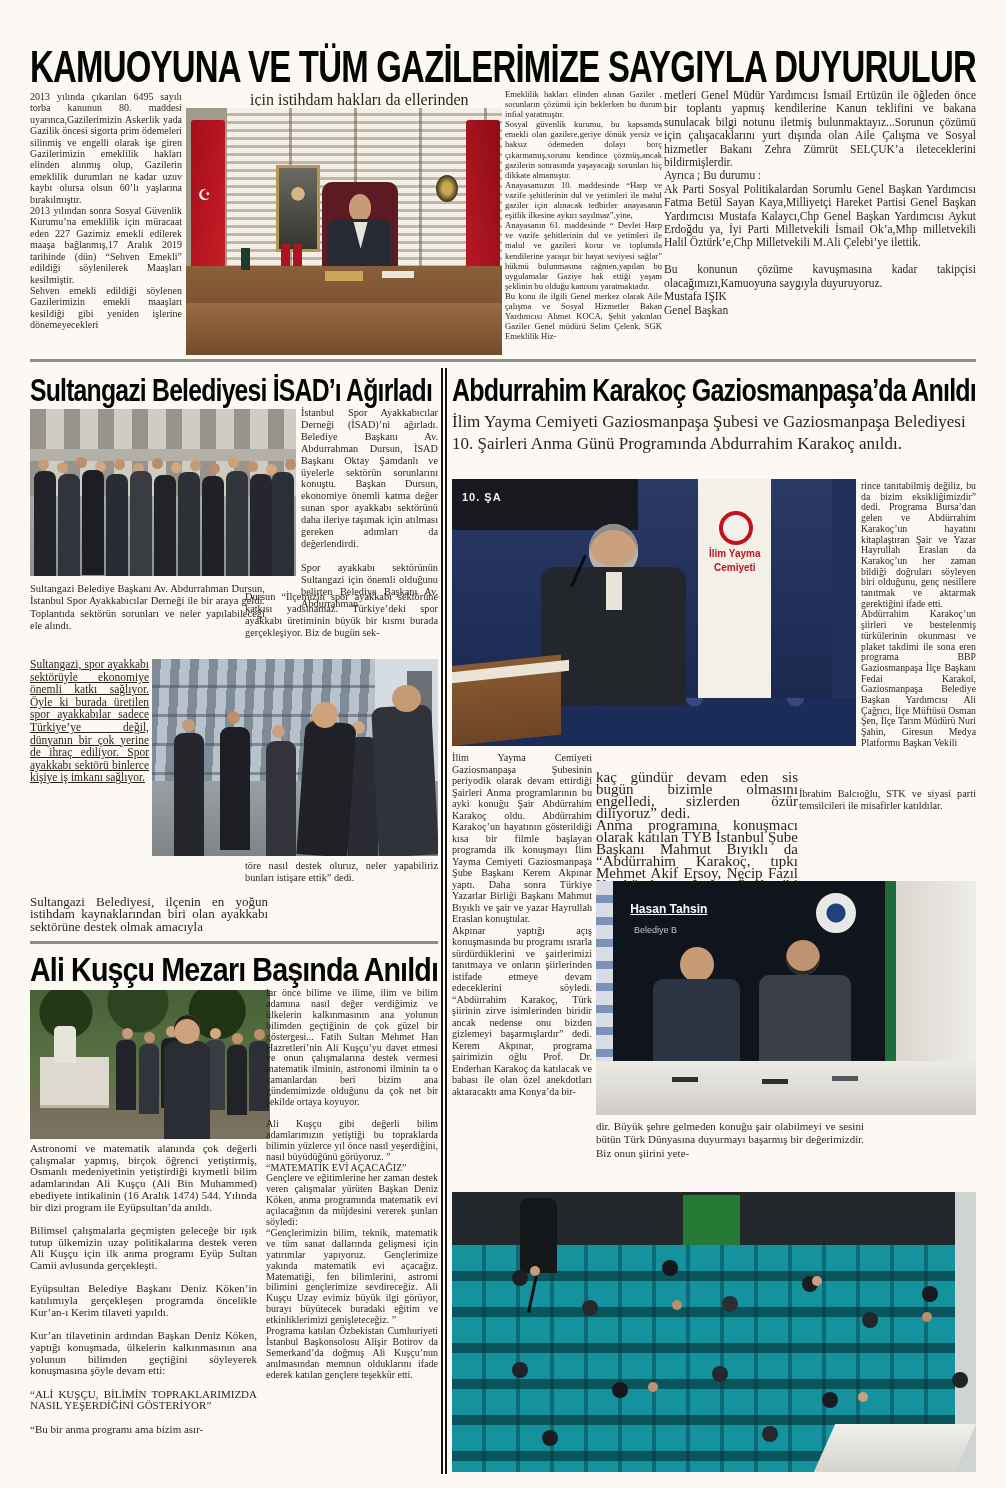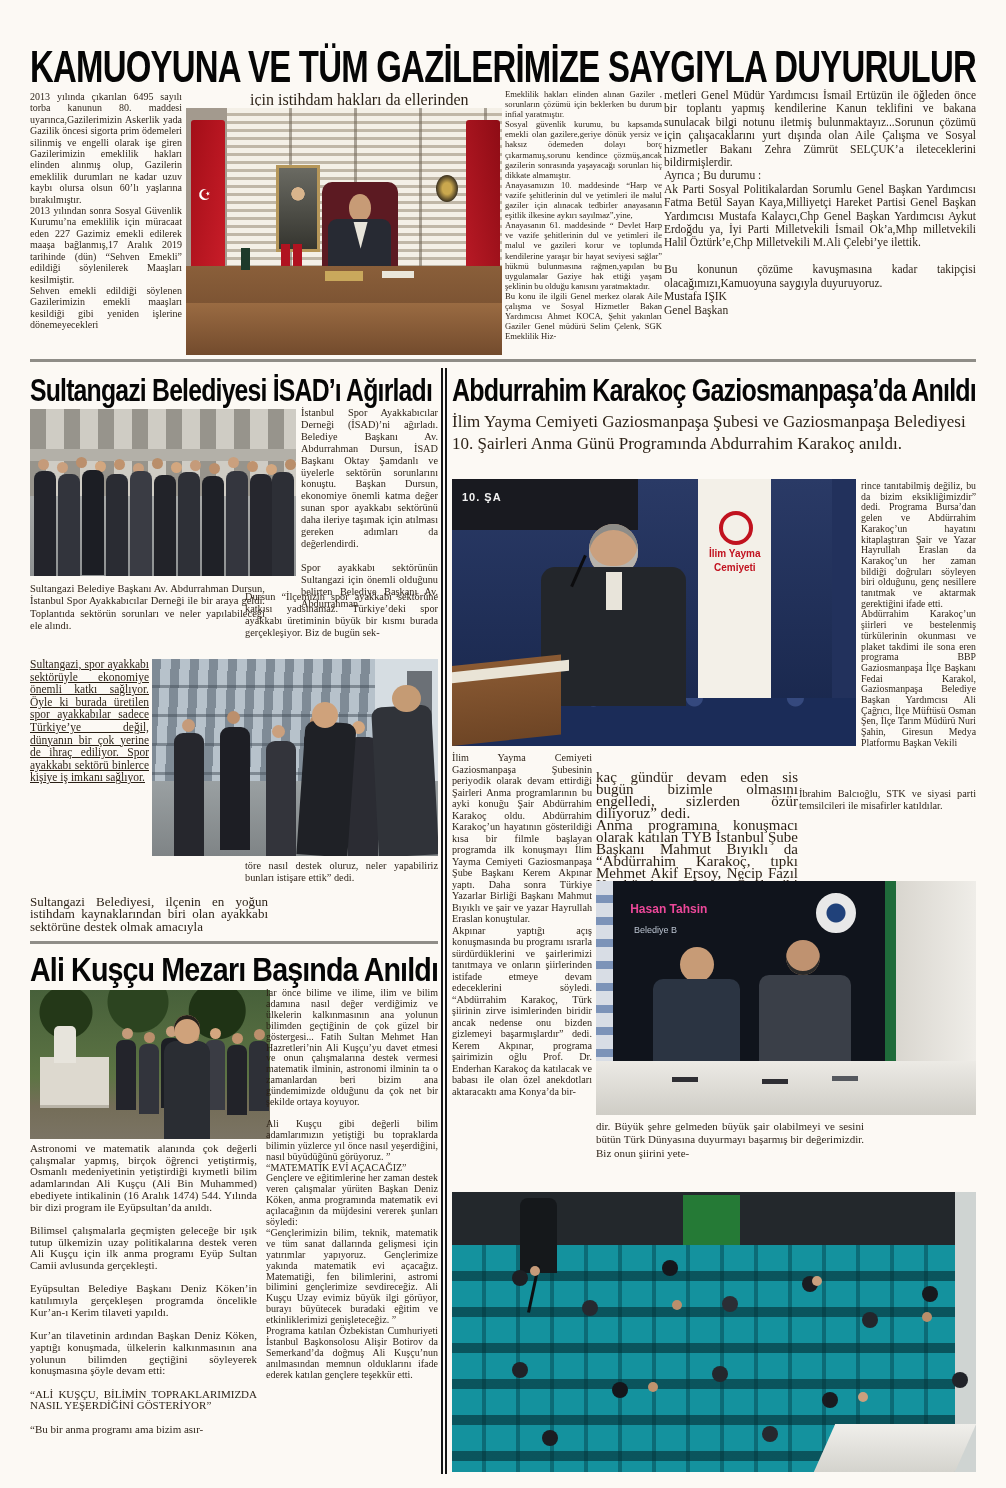--- a/index.html
+++ b/index.html
@@ -130,21 +130,21 @@
   #ph-speaker .body{left:22%;top:33%;width:36%;height:52%;background:#23262b;border-radius:14px 14px 0 0;}
   #ph-speaker .shirt{left:38%;top:35%;width:4%;height:14%;background:#e8e4da;}
   #ph-speaker .mic{left:31%;top:28%;width:3px;height:34px;background:#0c0c0e;transform:rotate(24deg);}
   #ph-speaker .podium{left:0;bottom:0;width:27%;height:30%;background:linear-gradient(#8a5a33,#6e4525);
      transform:skewY(-6deg);transform-origin:left bottom;}
   #ph-speaker .podium-top{left:0;bottom:26%;width:29%;height:4%;background:#e9e4d6;transform:skewY(-6deg);}
 
   
   #ph-panel{left:596px;top:881px;width:380px;height:234px;background:#10141c;}
   #ph-panel .leftstrip{left:0;top:0;width:4.5%;height:100%;background:repeating-linear-gradient(180deg,#d8dde5 0 14px,#7c93b8 14px 22px);}
-  #ph-panel .screen1{left:9%;top:9%;color:#ec4899;font:700 12px "Liberation Sans",sans-serif;}
+  #ph-panel .screen1{left:9%;top:9%;color:#ffffff;font:700 12px "Liberation Sans",sans-serif;text-decoration:underline;}
   #ph-panel .screen2{left:10%;top:19%;color:#b9c2cf;font:400 9px "Liberation Sans",sans-serif;}
   #ph-panel .logo{left:58%;top:5%;width:34px;height:34px;border:3px solid #e8e8e8;border-radius:50%;
      background:radial-gradient(circle at 50% 50%, #20417a 0 9px, #e8e8e8 10px);}
   #ph-panel .whitewall{right:0;top:0;width:21%;height:100%;background:linear-gradient(90deg,#d9d6cf,#efede8);}
   #ph-panel .greenstrip{right:21%;top:0;width:3%;height:100%;background:#1f6b3a;}
   #ph-panel .man1-head{left:22%;top:28%;width:9%;height:15%;border-radius:50%;background:#c79b76;}
   #ph-panel .man1-body{left:15%;top:42%;width:23%;height:36%;background:#2b3442;border-radius:10px 10px 0 0;}
   #ph-panel .man2-head{left:50%;top:25%;width:9%;height:15%;border-radius:50%;background:#bf9270;
      box-shadow:inset 0 -4px 0 #2a2a2a;}
   #ph-panel .man2-body{left:43%;top:40%;width:24%;height:38%;background:#3a3f48;border-radius:10px 10px 0 0;}
@@ -311,21 +311,21 @@
     <div class="greenstrip"></div>
     <div class="whitewall"></div>
     <div class="man1-head"></div>
     <div class="man1-body"></div>
     <div class="man2-head"></div>
     <div class="man2-body"></div>
     <div class="table"></div>
     <div class="items"></div>
   </div>
 
-  <div class="txt" id="kcolb2">dir. Büyük şehre gelmeden büyük şair olabilmeyi ve sesini bütün Türk Dünyasına duyurmayı başarmış bir değerimizdir. Biz onun şiirini yete-</div>
+  <div class="txt" id="kcolb2">dir. Büyük şehre gelmeden konuğu şair olabilmeyi ve sesini bütün Türk Dünyasına duyurmayı başarmış bir değerimizdir. Biz onun şiirini yete-</div>
 
   <div class="photo" id="ph-aud">
     <div class="back"></div>
     <div class="door"></div>
     <div class="seats"></div>
     <div class="rightcol"></div>
     <div class="camera"></div>
     <div class="tripod"></div>
     <div class="aud-heads"></div>
     <div class="faces"></div>

